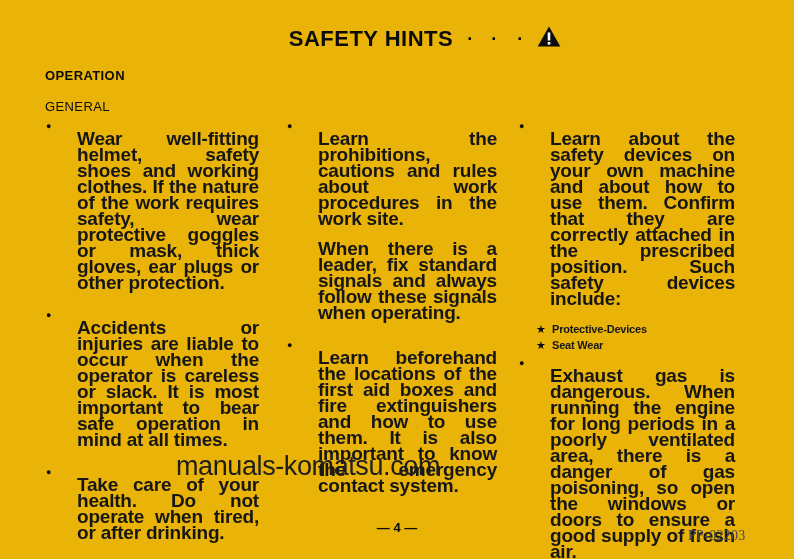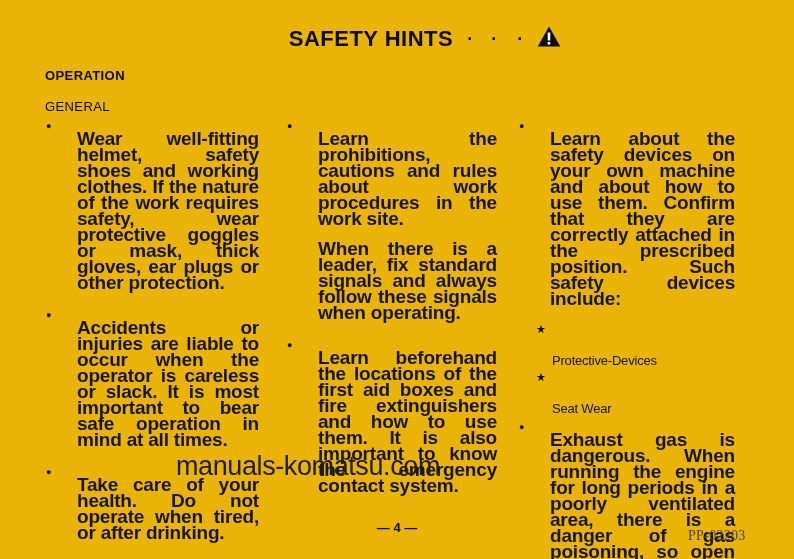--- a/index.html
+++ b/index.html
@@ -57,23 +57,22 @@
   .bullet-body{flex:1;min-width:0;}
   .bullet-body p{
     margin:14px;font-size:19px;line-height:16px;font-weight:bold;
     color:#161616;text-align:justify;letter-spacing:-0.2px;
   }
   .sub-item{display:flex;margin-top:0;}
   .star-marker{
     flex:none;width:16px;font-size:11px;line-height:16px;color:#0c0c0c;
   }
   .sub-label{
-    font-size:13px;line-height:16px;font-weight:normal;color:#161616;
+    font-size:11px;line-height:16px;font-weight:bold;color:#161616;
     letter-spacing:-0.2px;
-    margin-top:32px;
   }
 
   
   .watermark{
     position:absolute;left:176px;top:451px;
     font-size:27px;font-weight:400;letter-spacing:-0.4px;color:#1d1d1d;
   }
 
   
   .page-number{

